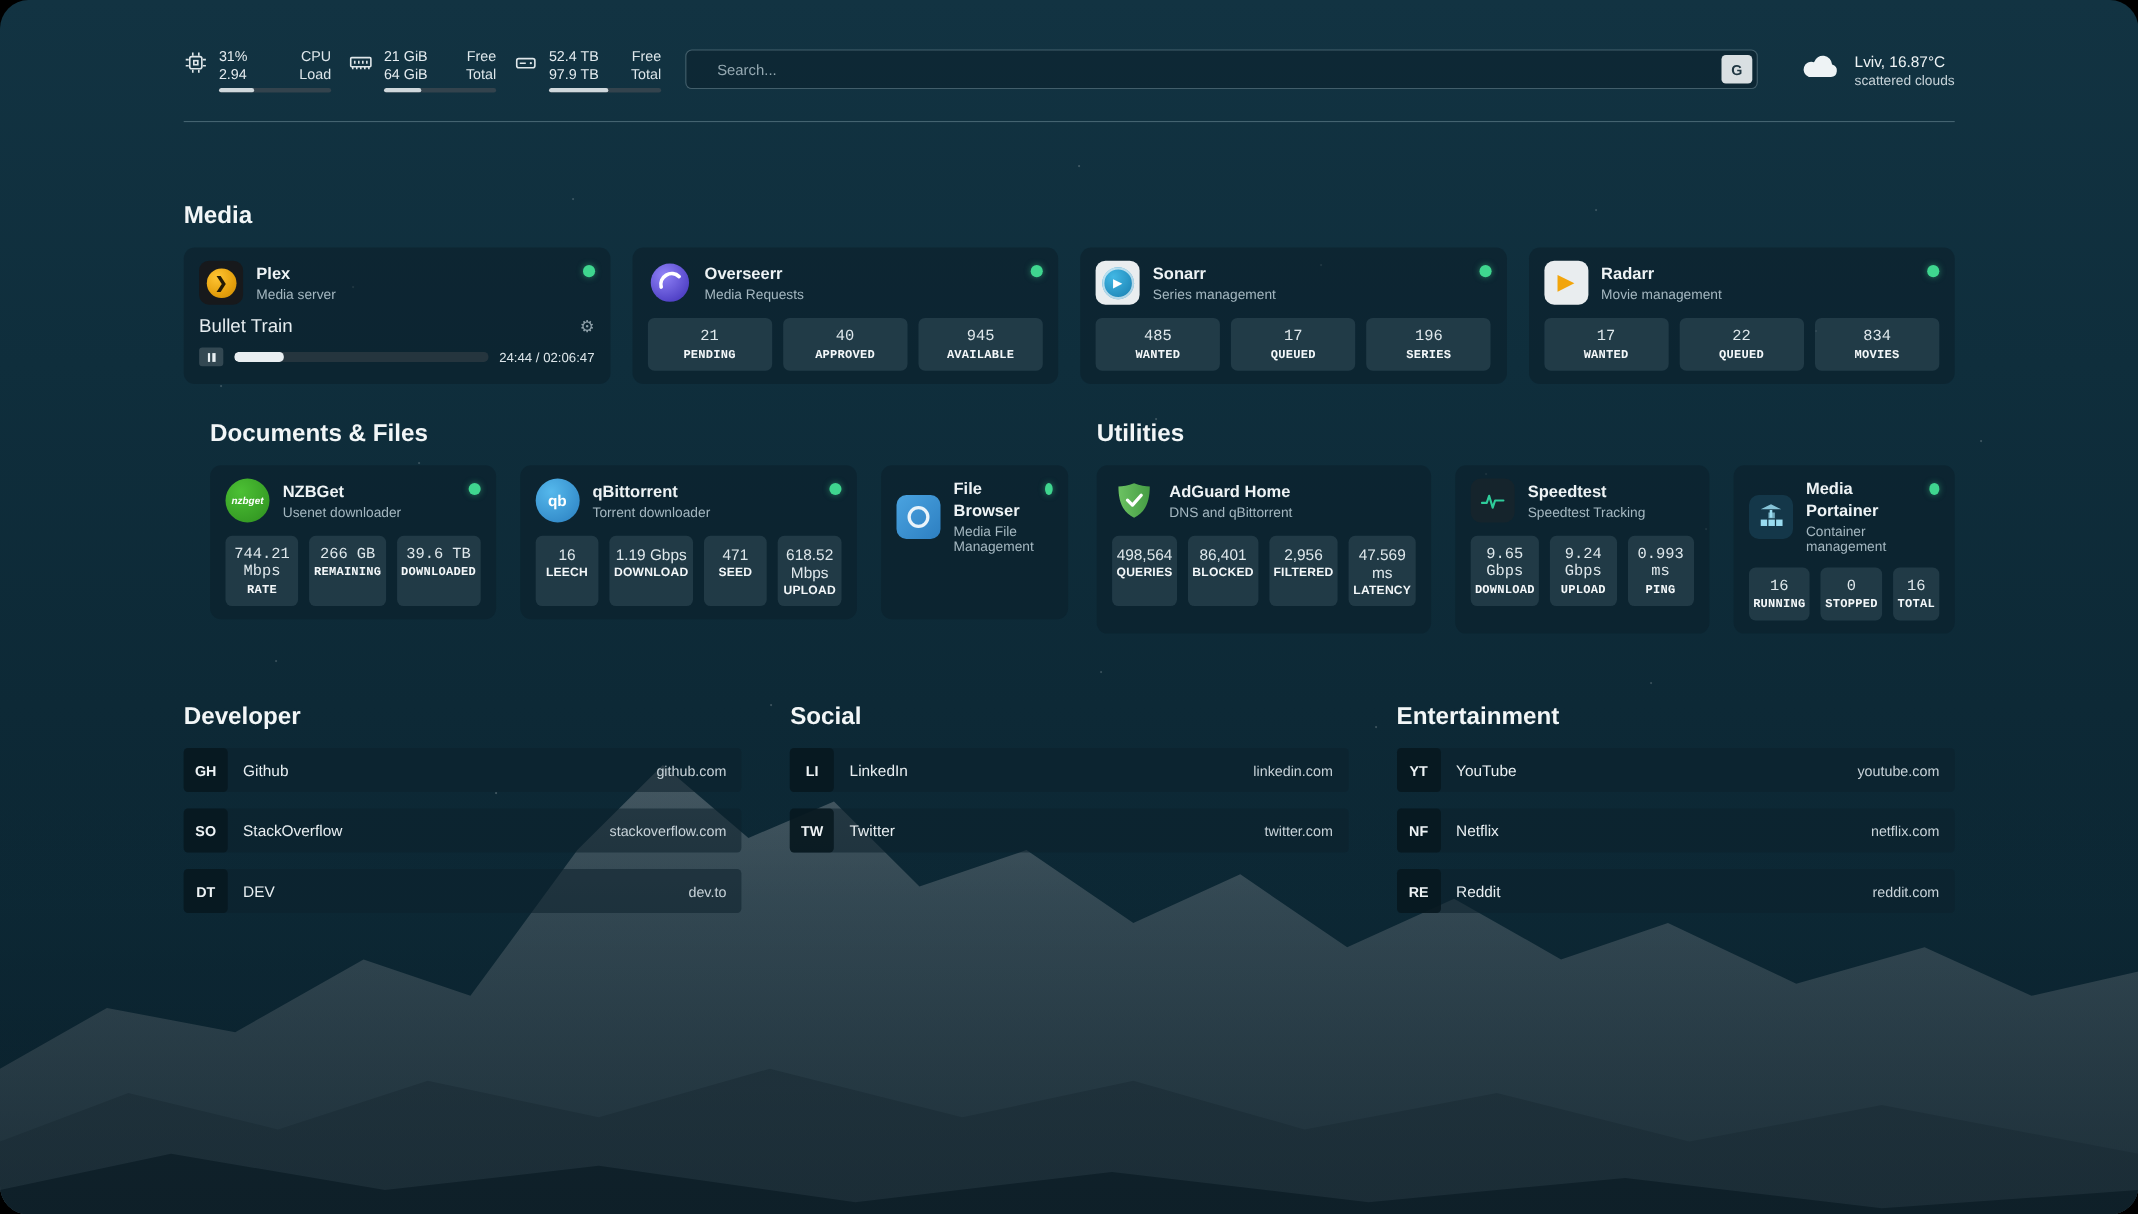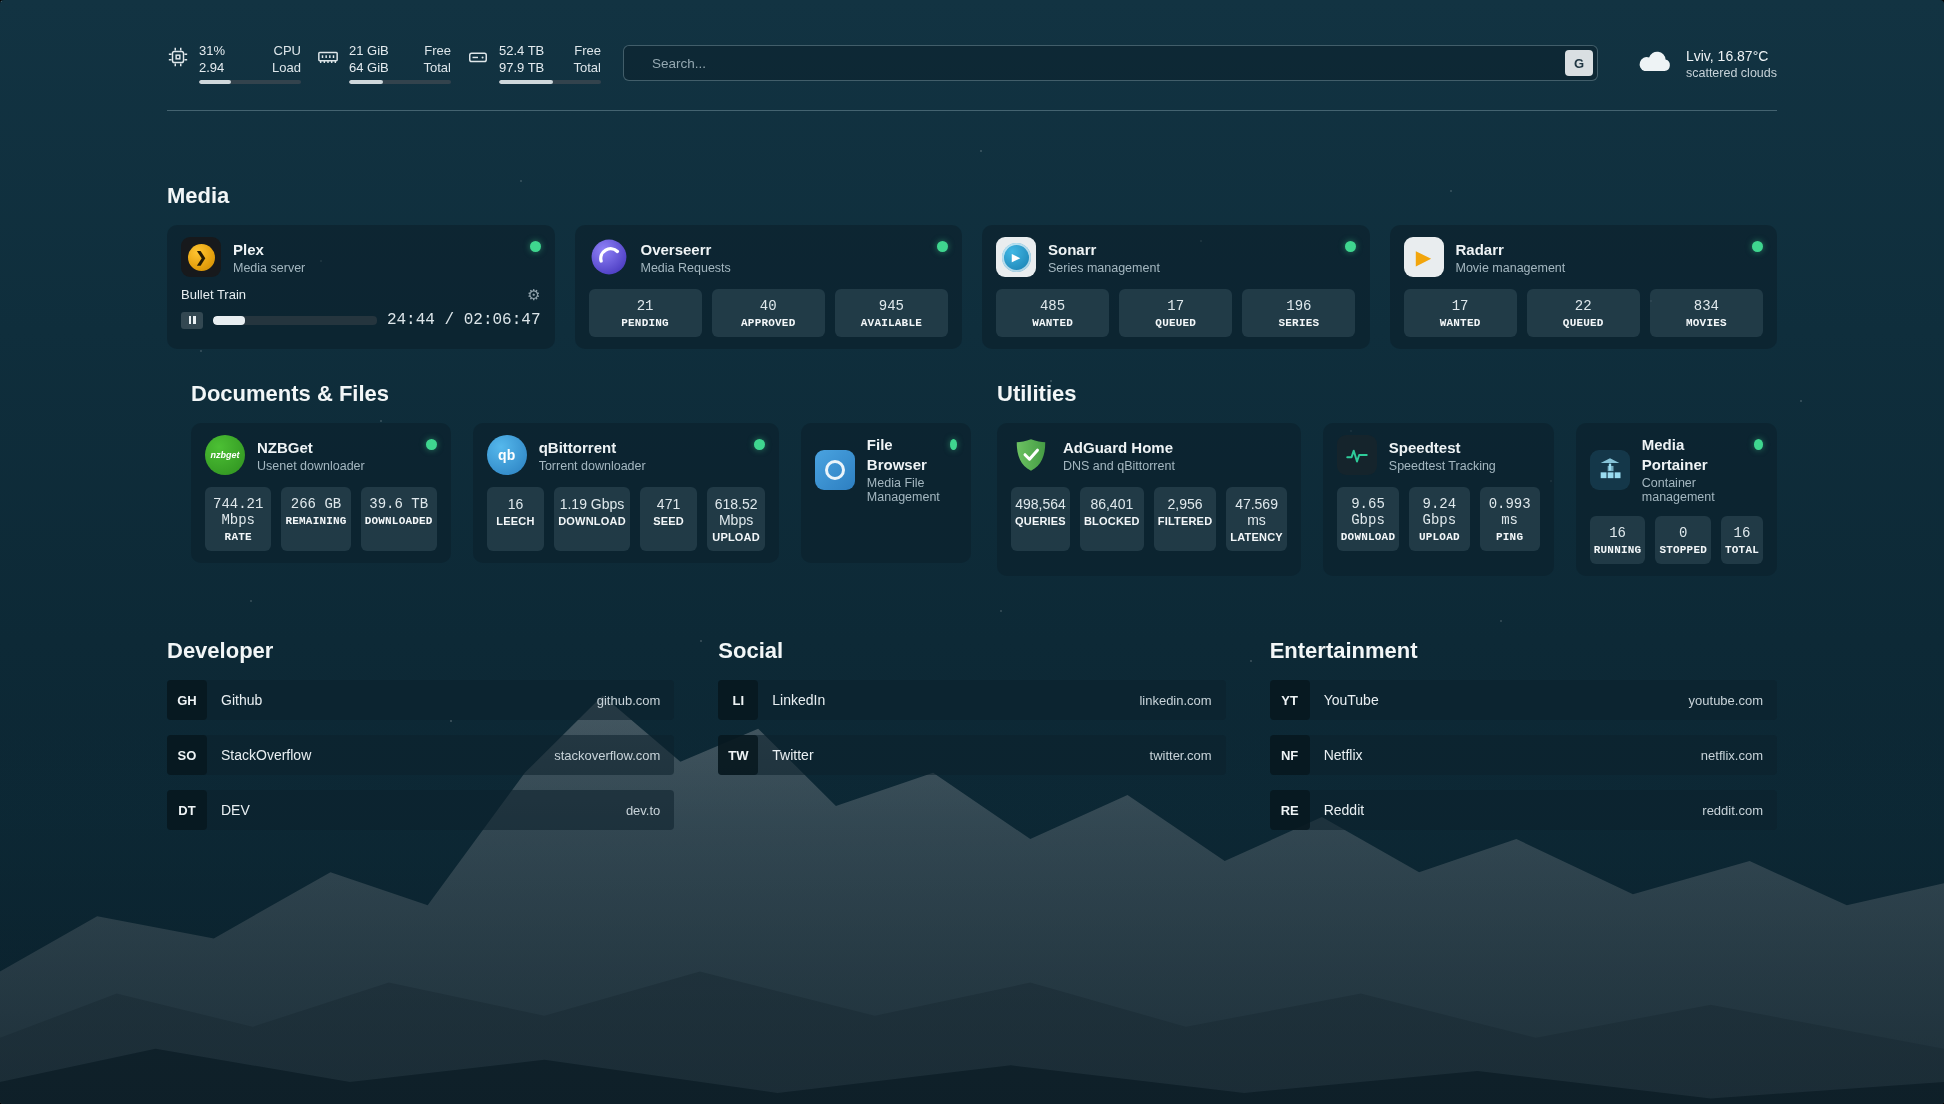--- a/index.html
+++ b/index.html
@@ -1,18 +1,18 @@
 <!DOCTYPE html>
 <html><head>
 <meta charset="utf-8">
 <style>
   * { margin:0; padding:0; box-sizing:border-box; }
   html,body { width:1944px; height:1104px; background:#000; font-family:"Liberation Sans", sans-serif; }
   .screen {
-    position:relative; width:1944px; height:1104px; border-radius:4px; overflow:hidden;
+    position:relative; width:1944px; height:1104px; border-radius:26px; overflow:hidden;
     background:linear-gradient(180deg,#123342 0%,#0f2e3c 30%,#0d2936 58%,#0b2430 100%);
   }
   
   .mountains { position:absolute; inset:0; pointer-events:none; }
   .mtn { position:absolute; inset:0; }
   .mtn-far {
     background:linear-gradient(180deg,#9aa6ae 0%,#78878f 35%,#4e5e67 75%,#3a4a53 100%);
     opacity:.8;
     clip-path:polygon(0 88%,5% 83%,11% 85%,17% 79%,22% 82%,27% 70%,31% 63%,35% 69%,39% 66%,43% 73%,48% 70%,53% 76%,58% 72%,63% 78%,68% 74%,73% 79%,78% 76%,84% 81%,90% 78%,95% 82%,100% 80%,100% 100%,0 100%);
   }
@@ -98,28 +98,28 @@
   .sonarr-ball { width:29px; height:29px; border-radius:50%; background:radial-gradient(circle at 35% 30%,#41b7e4,#1579ab); color:#fff; font-size:11px; display:flex; align-items:center; justify-content:center; box-shadow:inset 0 0 0 2px rgba(255,255,255,.65); }
   .radarr-mark { color:#f2a50c; font-size:20px; line-height:1; }
   .nzbget-ball { width:40px; height:40px; border-radius:50%; background:radial-gradient(circle at 35% 30%,#4cc034,#2e8f1f); color:#fff; font-size:9px; font-weight:bold; font-style:italic; display:flex; align-items:center; justify-content:center; }
   .qb-ball { width:40px; height:40px; border-radius:50%; background:radial-gradient(circle at 35% 30%,#55b8ec,#2a7fc0); color:#fff; font-size:14px; font-weight:bold; display:flex; align-items:center; justify-content:center; }
   .fb-tile { background:linear-gradient(135deg,#4aa3e0,#2d7fc1); }
   .fb-ring { width:20px; height:20px; border:3px solid #eaf4fa; border-radius:50%; }
   .st-tile { background:#15242c; }
   .pt-tile { background:rgba(30,80,105,.45); }
   
   .np-row { display:flex; align-items:center; margin-top:10px; }
-  .np-title { font-size:13px; color:#e6edf0; }
+  .np-title { font-size:17px; color:#e6edf0; }
   .gear { margin-left:auto; color:#8fa1aa; font-size:15px; line-height:1; }
   .player-row { display:flex; align-items:center; margin-top:9px; gap:10px; }
   .pause-btn { width:22px; height:17px; border-radius:3px; background:rgba(255,255,255,.16); display:flex; align-items:center; justify-content:center; gap:2px; border:none; cursor:pointer; }
   .pause-btn i { display:block; width:2.5px; height:8px; background:#e9f0f3; }
   .seek { flex:1; height:9px; border-radius:4px; background:#25353e; overflow:hidden; }
   .seek-fill { height:100%; background:#e8eef1; border-radius:4px; }
-  .np-time { font-size:16px; color:#dce5e9; white-space:nowrap;font-family:Liberation Mono, monospace; }
+  .np-time { font-size:12px; color:#dce5e9; white-space:nowrap; }
   
   .bookmarks { display:grid; grid-template-columns:repeat(3,1fr); gap:44px; margin-top:62px; }
   .bm-rows { display:flex; flex-direction:column; gap:15px; margin-top:16px; }
   .bm-row { display:flex; align-items:center; height:40px; background:rgba(12,33,43,.55); border-radius:4px; cursor:pointer; }
   .bm-icon { width:40px; height:40px; border-radius:4px; background:rgba(7,23,31,.85); color:#eef3f5; font-size:13px; font-weight:bold; display:flex; align-items:center; justify-content:center; flex:0 0 auto; }
   .bm-name { font-size:14px; color:#e9eff2; margin-left:14px; }
   .bm-url { font-size:13px; color:#c8d3d9; margin-left:auto; margin-right:14px; }
 </style>
 </head>
 <body>

